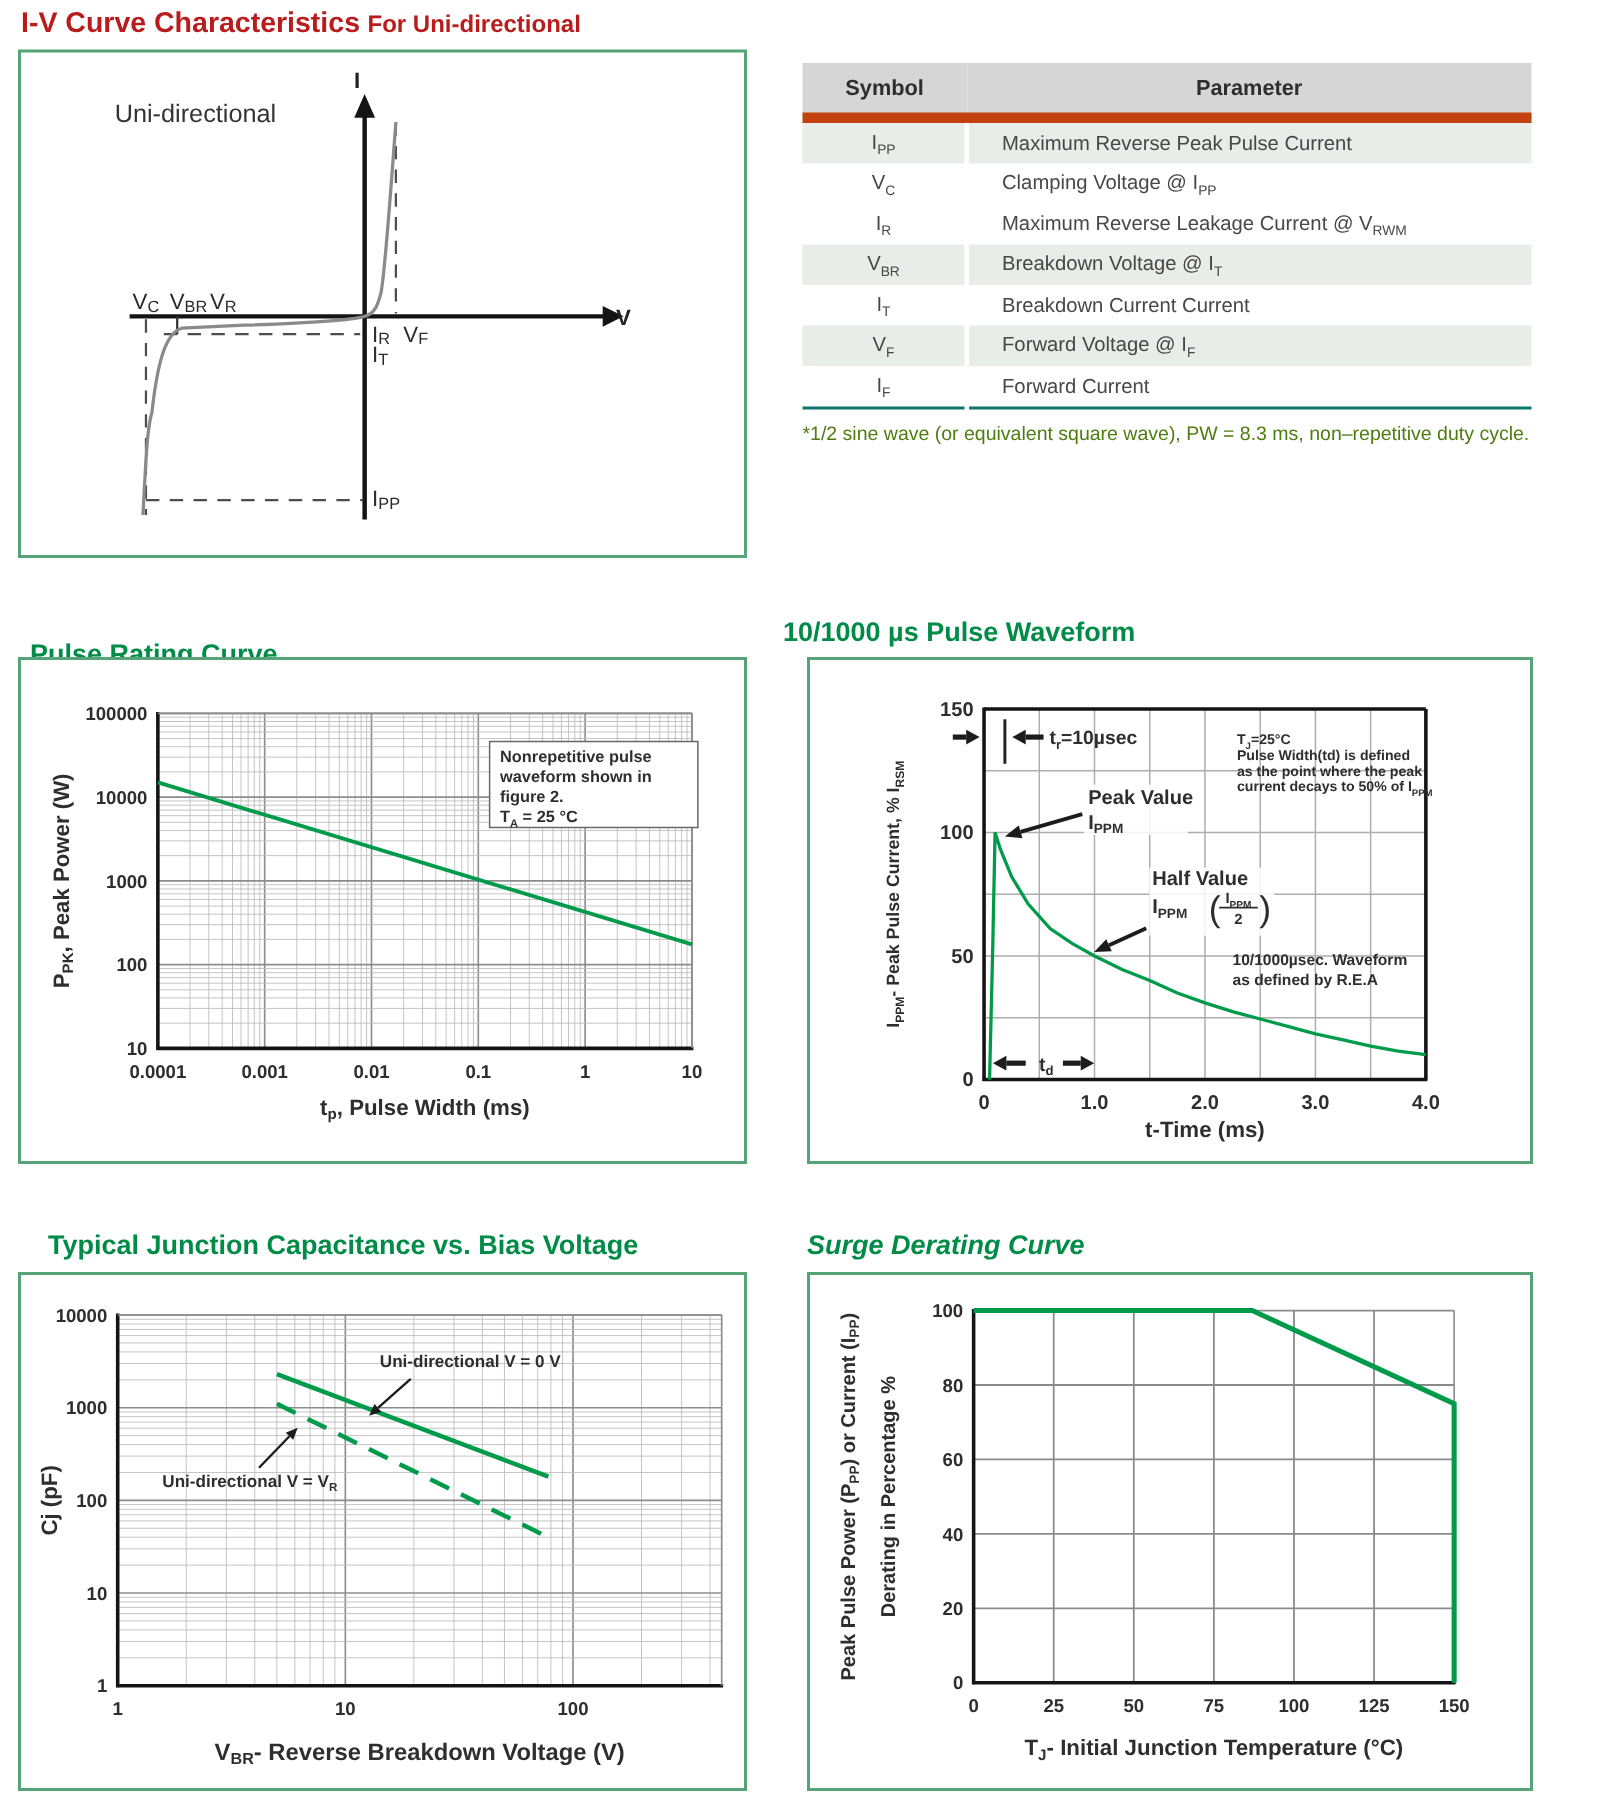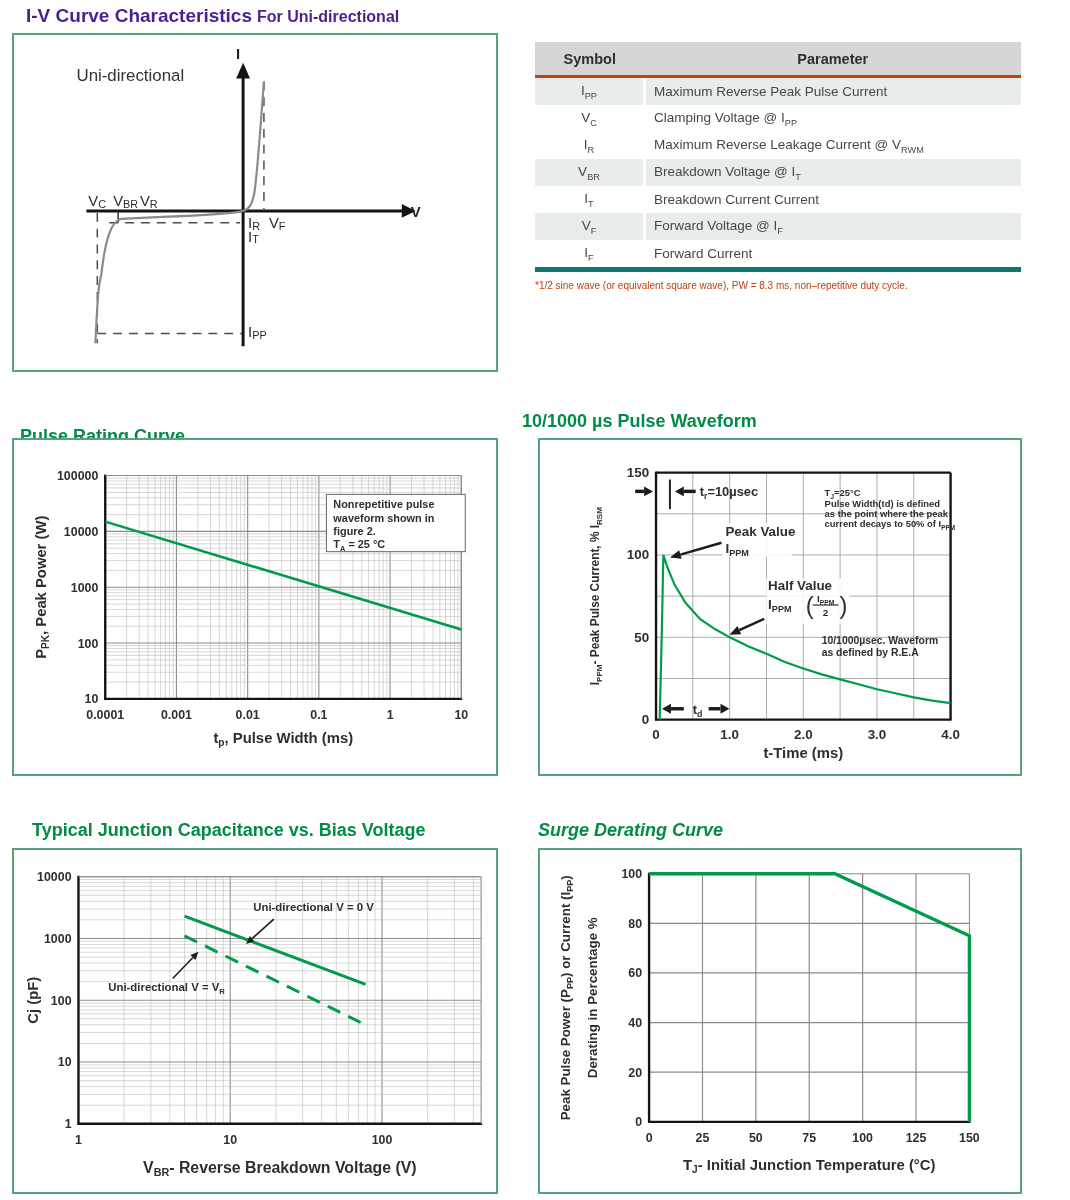--- a/index.html
+++ b/index.html
@@ -1,34 +1,34 @@
 <!DOCTYPE html>
 <html><head>
 <meta charset="utf-8">
 <style>
   html,body{margin:0;padding:0;background:#fff;}
   body{width:1070px;height:1200px;position:relative;font-family:"Liberation Sans","DejaVu Sans",sans-serif;color:#3c3c3c;overflow:hidden;}
   .abs{position:absolute;}
-  .title-row{left:14px;top:5px;display:flex;align-items:baseline;gap:5px;color:#4c1d95;white-space:nowrap;margin-left:12px;}
+  .title-row{left:14px;top:5px;display:flex;align-items:baseline;gap:5px;color:#b91c1c;white-space:nowrap;}
   .title-main{font-size:19px;font-weight:bold;}
   .title-cond{font-size:12.5px;font-weight:bold;}
   .title-suffix{font-size:16px;font-weight:bold;}
   .title-cond sub,.sec-h sub{font-size:70%;}
   .sec-h{color:#008B47;font-size:18px;font-weight:bold;white-space:nowrap;}
   .gbox{border:2px solid #55A377;background:#fff;box-sizing:border-box;}
   .gbox svg{display:block;width:100%;height:100%;}
   table.params{border-collapse:collapse;width:486px;font-size:13.5px;color:#474747;}
-  table.params th{background:#D6D6D6;font-size:14.5px;font-weight:bold;color:#2e2e2e;height:31px;border-bottom:3px solid #c2410c;}
+  table.params th{background:#D6D6D6;font-size:14.5px;font-weight:bold;color:#2e2e2e;height:31px;border-bottom:7px solid #c2410c;}
   table.params td{height:27px;padding:0;}
   table.params td.sym{width:108px;text-align:center;border-right:3px solid #fff;}
-  table.params td.par{padding-left:8px;text-align:left;}
+  table.params td.par{padding-left:22px;text-align:left;}
   table.params tr.shaded td{background:#E8EDE9;}
-  table.params tr:last-child td{border-bottom:5px solid #0f766e;}
+  table.params tr:last-child td{border-bottom:2px solid #0f766e;}
   table.params sub{font-size:68%;}
-  .footnote{font-size:10px;color:#c2410c;}
+  .footnote{font-size:13px;color:#4d7c0f;}
   text{font-family:"Liberation Sans","DejaVu Sans",sans-serif;}
 </style>
 </head>
 <body>
 
 <div class="abs title-row">
   <span class="title-main">I-V Curve Characteristics</span>
   <span class="title-suffix">For Uni-directional</span>
 </div>
 

